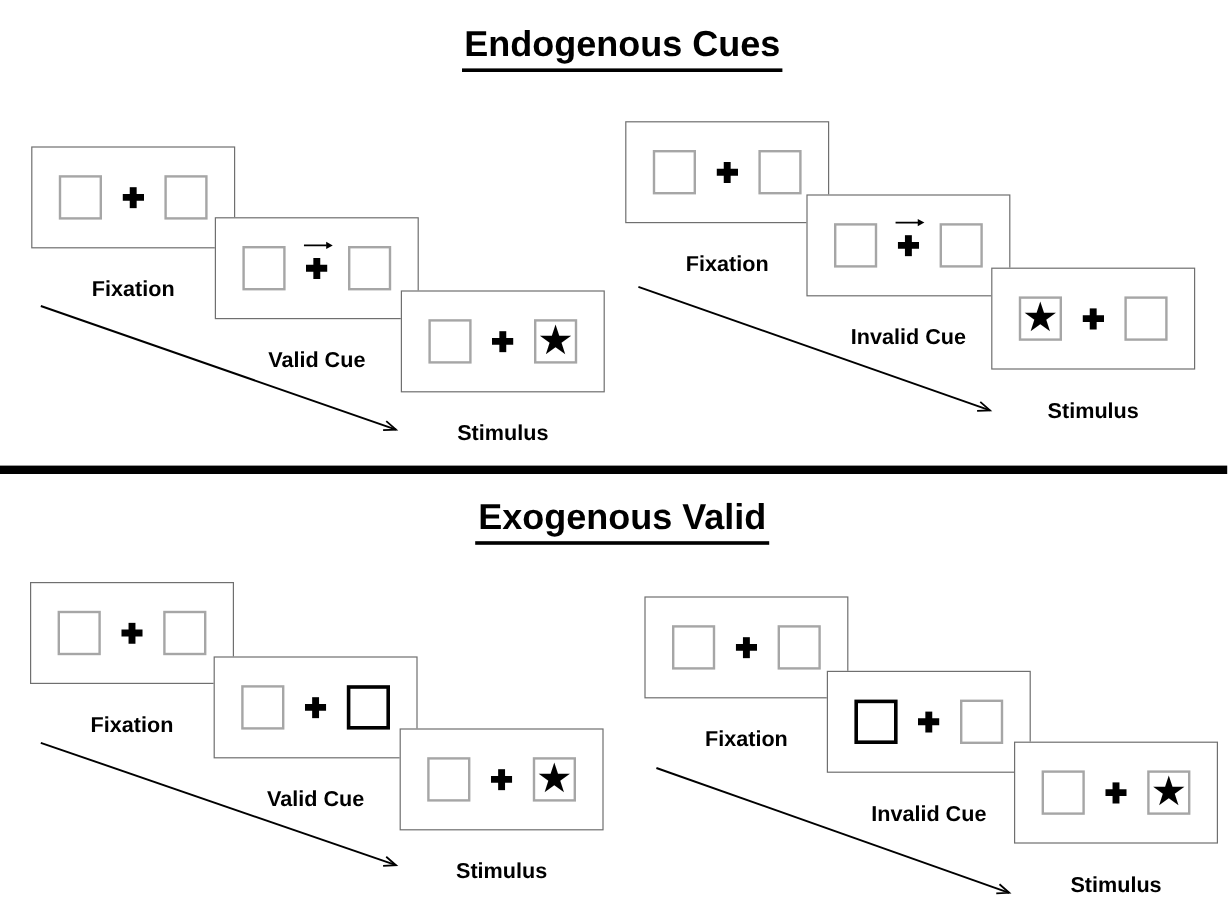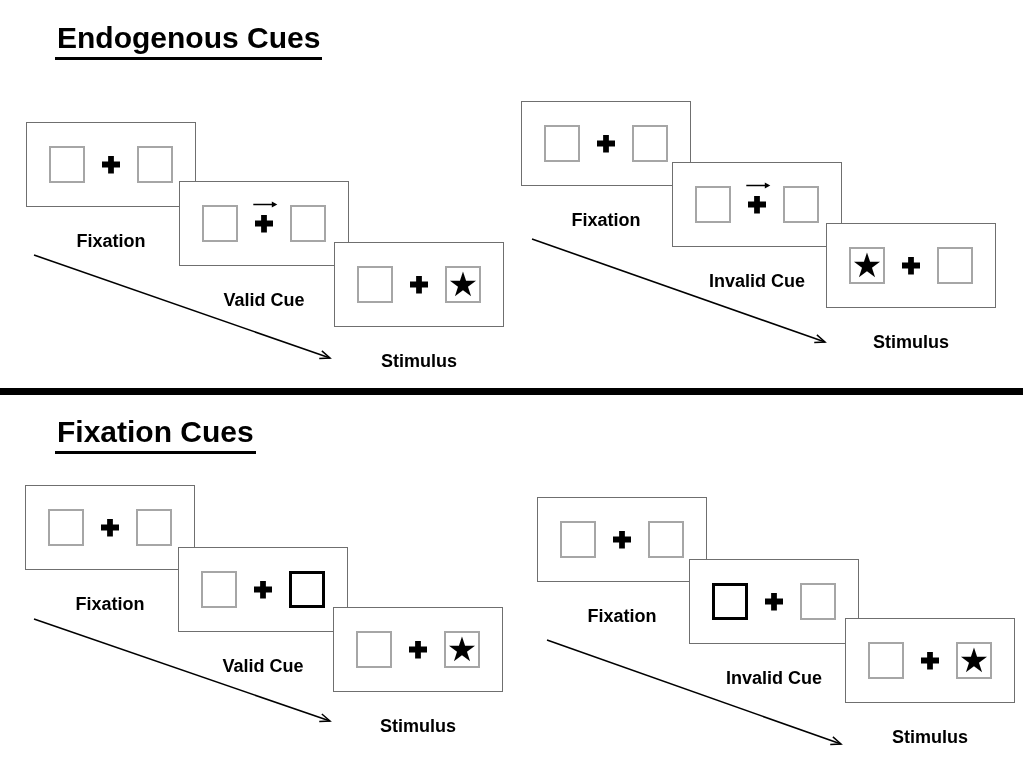--- a/index.html
+++ b/index.html
@@ -2,22 +2,22 @@
 <html><head>
 <meta charset="utf-8">
 <style>
   html,body{margin:0;padding:0;background:#fff;}
   #canvas{
     position:relative;width:1023px;height:767px;background:#fff;overflow:hidden;
     font-family:"Liberation Sans", sans-serif;color:#000;
   }
   
   .sec-title{
-    position:absolute;left:0;right:0;text-align:left;
-    font-size:30px;font-weight:bold;line-height:34px;letter-spacing:0;padding-left:48px;
+    position:absolute;left:0;right:0;text-align:center;
+    font-size:30px;font-weight:bold;line-height:34px;letter-spacing:0;
   }
   .sec-title .t-underline{display:inline-block;border-bottom:3px solid #000;padding:0 2px 2px 2px;transform:translateX(7px);}
   .title-endo{top:21px;}
   .title-exo{top:415px;}
   
   .divider{position:absolute;left:0;top:388px;width:1023px;height:7px;background:#000;}
   
   .arrows-layer{position:absolute;left:0;top:0;width:1023px;height:767px;z-index:0;}
   
   .step{position:absolute;width:170px;}
@@ -67,21 +67,21 @@
     <line x1="532" y1="239" x2="825" y2="342" stroke="#000" stroke-width="1.6" marker-end="url(#ah)"></line>
     <line x1="34" y1="619" x2="330" y2="721" stroke="#000" stroke-width="1.6" marker-end="url(#ah)"></line>
     <line x1="547" y1="640" x2="841" y2="744" stroke="#000" stroke-width="1.6" marker-end="url(#ah)"></line>
   </svg>
 
   <div class="sec-title title-endo">
     <span class="t-underline">Endogenous Cues</span>
   </div>
   <div class="divider"></div>
   <div class="sec-title title-exo">
-    <span class="t-underline">Fixation Cues</span>
+    <span class="t-underline">Exogenous Valid</span>
   </div>
 
   <div class="step s1p1 z1">
     <div class="screen">
       <div class="sq sq-left"></div>
       <div class="center">
 
         <div class="plus"></div>
       </div>
       <div class="sq sq-right"></div>

